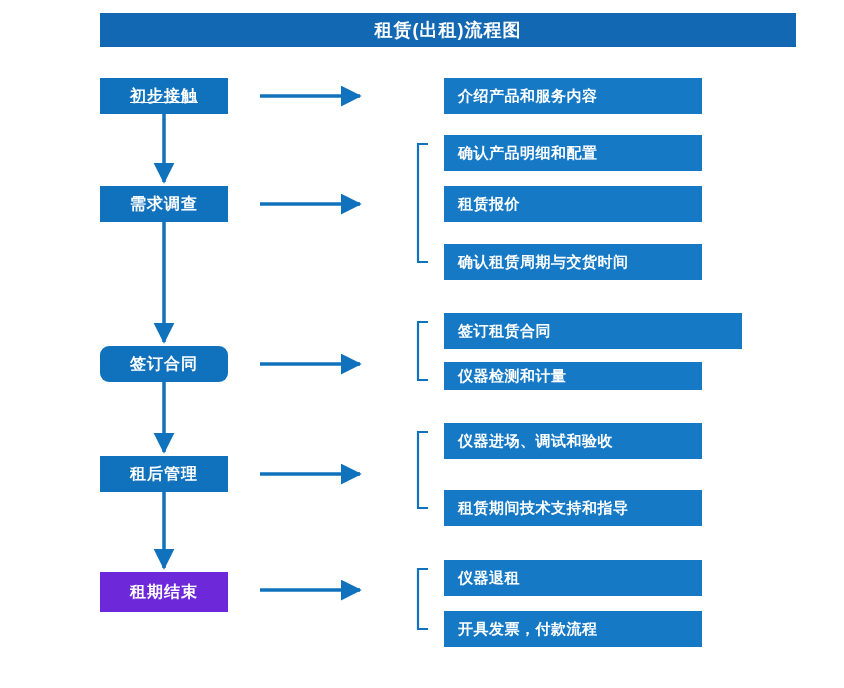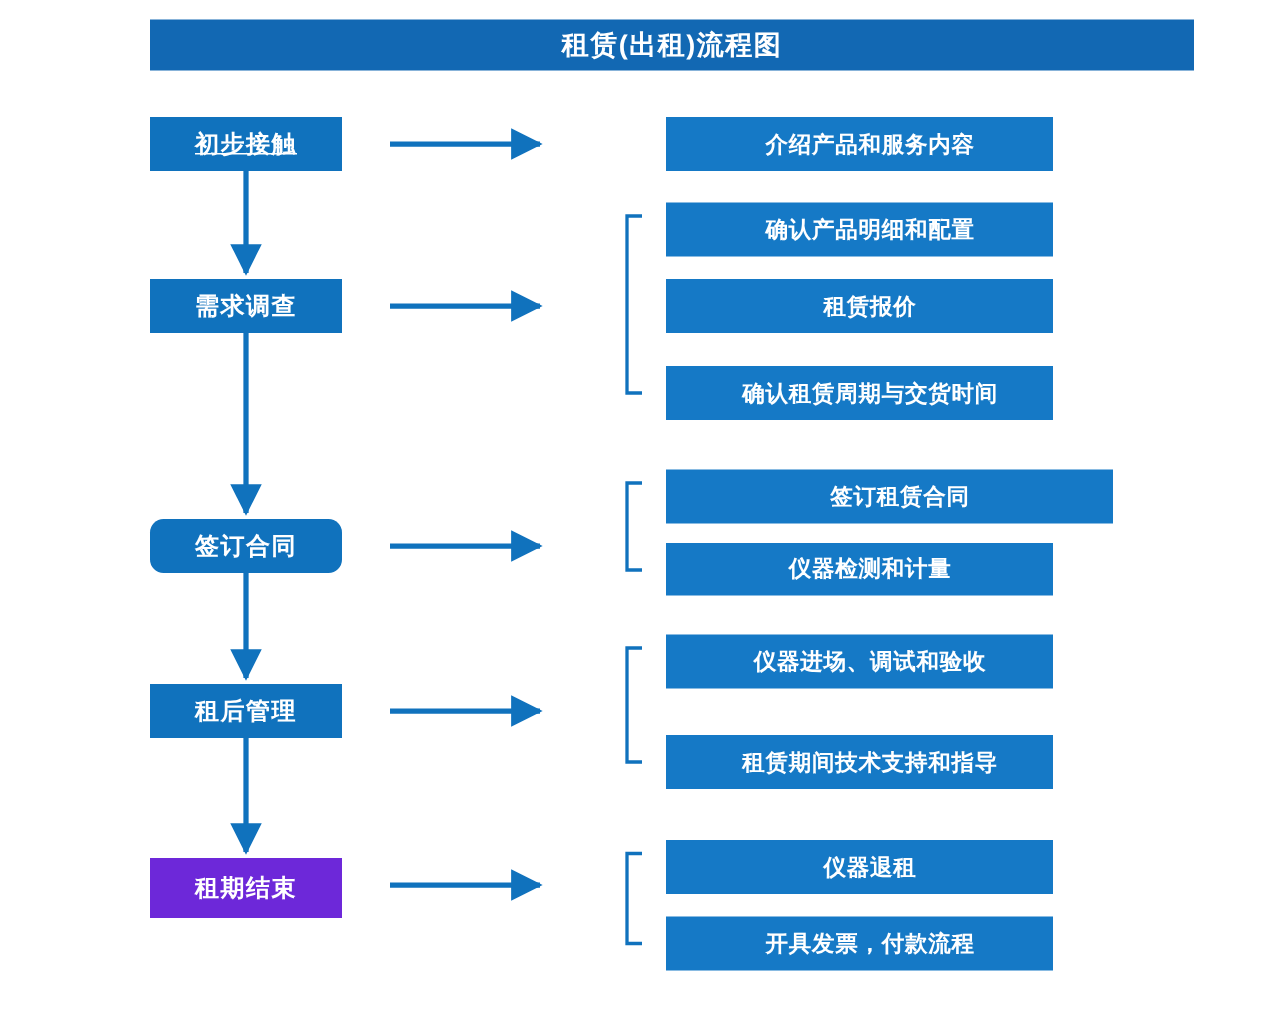--- a/index.html
+++ b/index.html
@@ -49,21 +49,20 @@
     position: absolute;
     background: #1579c6;
     color: #ffffff;
     font-size: 15px;
     font-weight: bold;
     display: flex;
     align-items: center;
     padding-left: 14px;
     box-sizing: border-box;
     letter-spacing: 0.5px;
-    justify-content: center;
   }
   svg { display: block; overflow: visible; }
 </style>
 </head>
 <body>
 
 <div id="canvas">
 
   <div class="title-bar">租赁(出租)流程图</div>
 
@@ -93,21 +92,21 @@
       </div>
       <div class="detail-box" style="left: 444px; top: 186px; width: 258px; height: 36px; background: rgb(21, 121, 198); color: rgb(255, 255, 255);">
         <span>租赁报价</span>
       </div>
       <div class="detail-box" style="left: 444px; top: 244px; width: 258px; height: 36px; background: rgb(21, 121, 198); color: rgb(255, 255, 255);">
         <span>确认租赁周期与交货时间</span>
       </div>
       <div class="detail-box" style="left: 444px; top: 313px; width: 298px; height: 36px; background: rgb(21, 121, 198); color: rgb(255, 255, 255);">
         <span>签订租赁合同</span>
       </div>
-      <div class="detail-box" style="left: 444px; top: 362px; width: 258px; height: 35px; background: rgb(21, 121, 198); color: rgb(255, 255, 255);">
+      <div class="detail-box" style="left: 444px; top: 362px; width: 258px; height: 28px; background: rgb(21, 121, 198); color: rgb(255, 255, 255);">
         <span>仪器检测和计量</span>
       </div>
       <div class="detail-box" style="left: 444px; top: 423px; width: 258px; height: 36px; background: rgb(21, 121, 198); color: rgb(255, 255, 255);">
         <span>仪器进场、调试和验收</span>
       </div>
       <div class="detail-box" style="left: 444px; top: 490px; width: 258px; height: 36px; background: rgb(21, 121, 198); color: rgb(255, 255, 255);">
         <span>租赁期间技术支持和指导</span>
       </div>
       <div class="detail-box" style="left: 444px; top: 560px; width: 258px; height: 36px; background: rgb(21, 121, 198); color: rgb(255, 255, 255);">
         <span>仪器退租</span>

